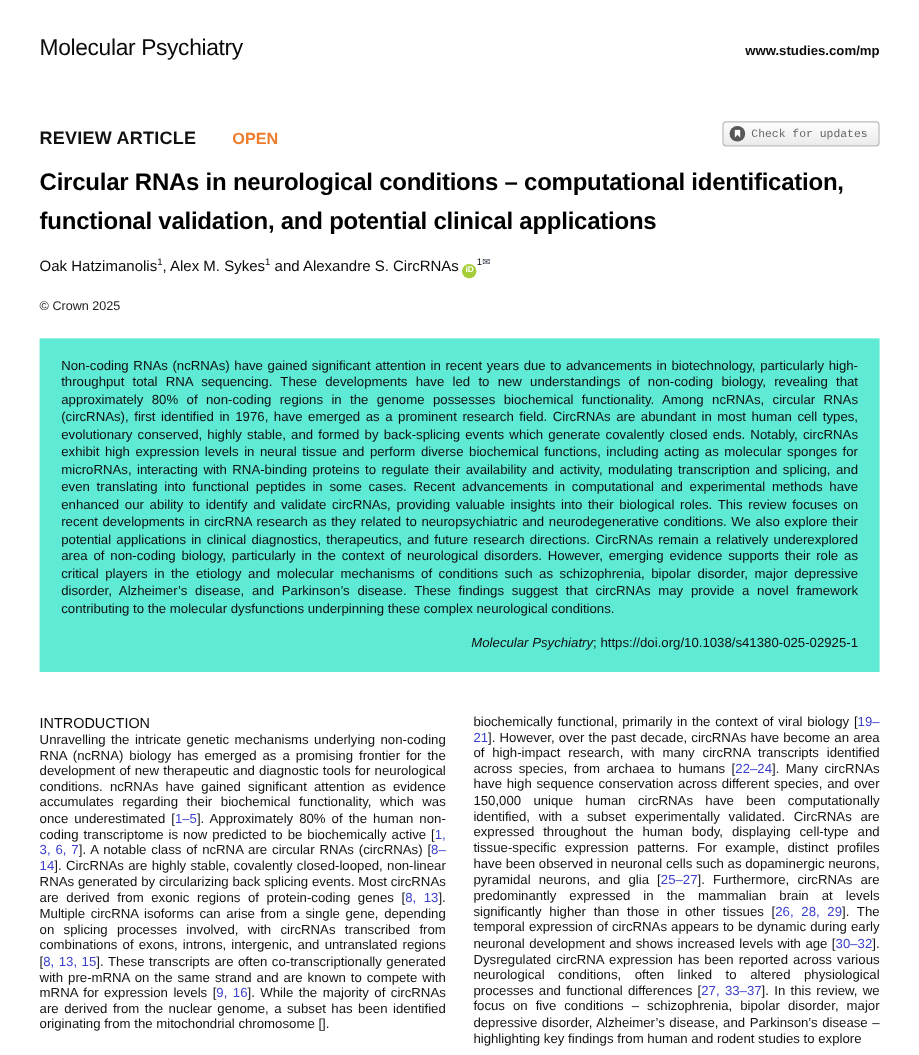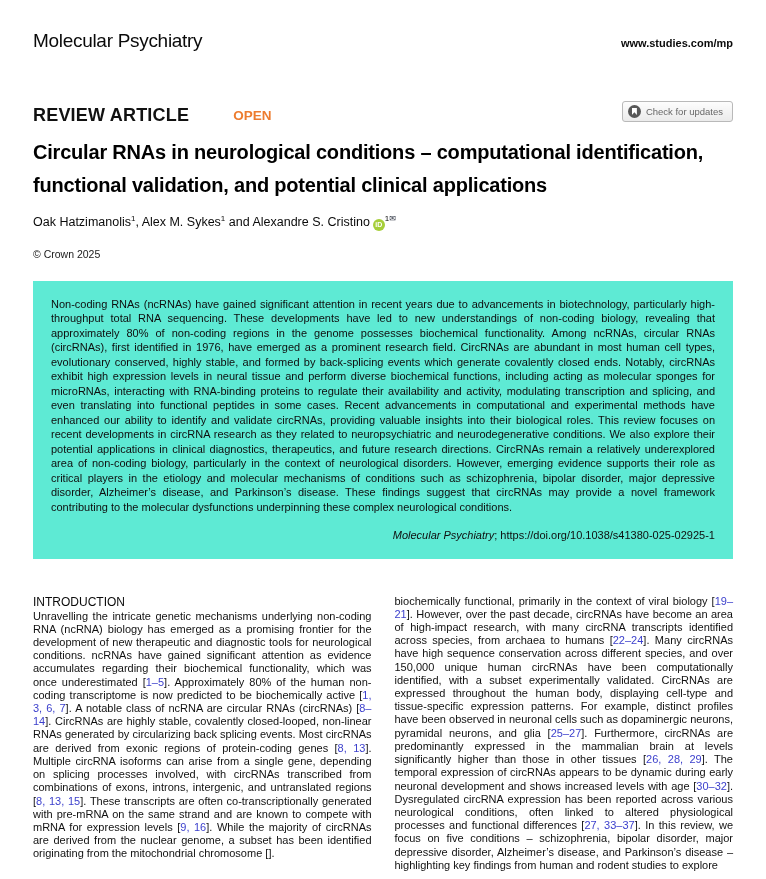--- a/index.html
+++ b/index.html
@@ -11,30 +11,30 @@
   }
   .page { padding:30px 33px 0 33px; }
 
   
   .masthead { display:flex; justify-content:space-between; align-items:baseline; }
   .journal { font-size:19px; font-weight:400; letter-spacing:-0.3px; color:#0a0a0a; }
   .site { font-size:11px; font-weight:bold; color:#0a0a0a; text-decoration:none; }
 
   
   .labels-row { margin-top:52px; position:relative; display:flex; align-items:center; height:22px; }
-  .type-label { font-weight:bold; font-size:18px; color:#111; letter-spacing:0.2px; }
-  .open-label { font-weight:bold; font-size:13.5px; margin-left:44px; }
+  .type-label { font-weight:bold; font-size:15px; color:#111; letter-spacing:0.2px; }
+  .open-label { font-weight:bold; font-size:13.5px; margin-left:30px; }
 
   .badge {
     position:absolute; right:0; top:-3px;
     display:flex; align-items:center; gap:5px;
     border:1px solid #b9b9b9; border-radius:3px;
     background:linear-gradient(#fdfdfd,#ebebeb);
     padding:3px 9px 3px 5px; font-size:9.5px; color:#666;
-    font-family:Liberation Sans, sans-serif; cursor:pointer;
+    font-family:Liberation Mono, monospace; cursor:pointer;
   }
   .badge-icon {
     width:13px; height:13px; border-radius:50%; background:#575757;
     display:inline-flex; align-items:center; justify-content:center;
   }
   .badge-ribbon { width:5px; height:7px; background:#fff;
     clip-path:polygon(0 0,100% 0,100% 100%,50% 62%,0 100%); }
 
   
   h1.title {
@@ -82,21 +82,21 @@
       <span class="badge-icon">
           <span class="badge-ribbon"></span>
         </span>
       <span>Check for updates</span>
     </button>
   </div>
 
   <h1 class="title">Circular RNAs in neurological conditions – computational identification, functional validation, and potential clinical applications</h1>
 
   <div class="authors">
-    <span>Oak Hatzimanolis</span><sup>1</sup><span>, </span><span>Alex M. Sykes</span><sup>1</sup><span> and </span><span>Alexandre S. Cristino</span><span class="orcid" id="orcid-icon" style="background: rgb(166, 206, 57);">iD</span><sup>1</sup><sup class="mail">✉</sup>
+    <span>Oak Hatzimanolis</span><sup>1</sup><span>, </span><span>Alex M. Sykes</span><sup>1</sup><span> and </span><span>Alexandre S. CircRNAs</span><span class="orcid" id="orcid-icon" style="background: rgb(166, 206, 57);">iD</span><sup>1</sup><sup class="mail">✉</sup>
   </div>
 
   <div class="copyright">© Crown 2025</div>
 
   <section class="abstract" id="abstract-box" style="background: #5eead4;">
     <p>Non-coding RNAs (ncRNAs) have gained significant attention in recent years due to advancements in biotechnology, particularly high-throughput total RNA sequencing. These developments have led to new understandings of non-coding biology, revealing that approximately 80% of non-coding regions in the genome possesses biochemical functionality. Among ncRNAs, circular RNAs (circRNAs), first identified in 1976, have emerged as a prominent research field. CircRNAs are abundant in most human cell types, evolutionary conserved, highly stable, and formed by back-splicing events which generate covalently closed ends. Notably, circRNAs exhibit high expression levels in neural tissue and perform diverse biochemical functions, including acting as molecular sponges for microRNAs, interacting with RNA-binding proteins to regulate their availability and activity, modulating transcription and splicing, and even translating into functional peptides in some cases. Recent advancements in computational and experimental methods have enhanced our ability to identify and validate circRNAs, providing valuable insights into their biological roles. This review focuses on recent developments in circRNA research as they related to neuropsychiatric and neurodegenerative conditions. We also explore their potential applications in clinical diagnostics, therapeutics, and future research directions. CircRNAs remain a relatively underexplored area of non-coding biology, particularly in the context of neurological disorders. However, emerging evidence supports their role as critical players in the etiology and molecular mechanisms of conditions such as schizophrenia, bipolar disorder, major depressive disorder, Alzheimer’s disease, and Parkinson’s disease. These findings suggest that circRNAs may provide a novel framework contributing to the molecular dysfunctions underpinning these complex neurological conditions.</p>
     <p class="citation"><i>Molecular Psychiatry</i><span>; https://doi.org/10.1038/s41380-025-02925-1</span></p>
   </section>
 
   <section class="columns">

